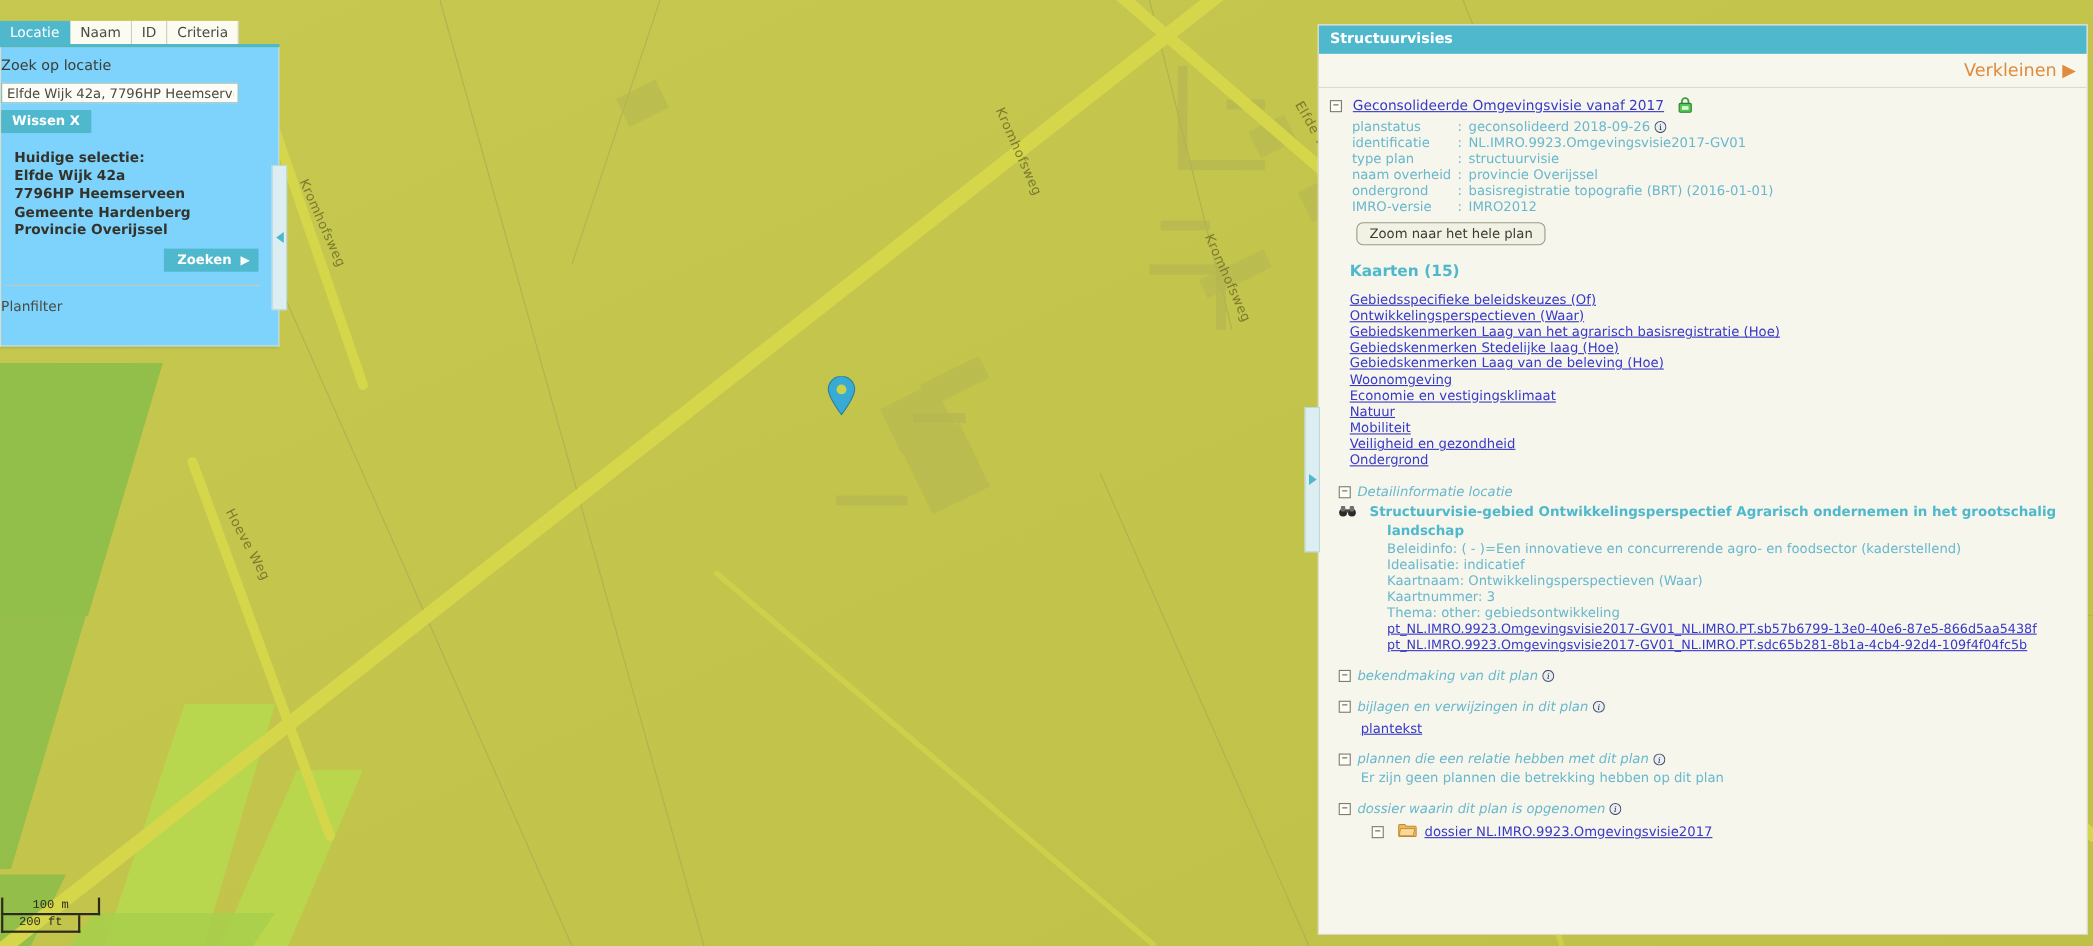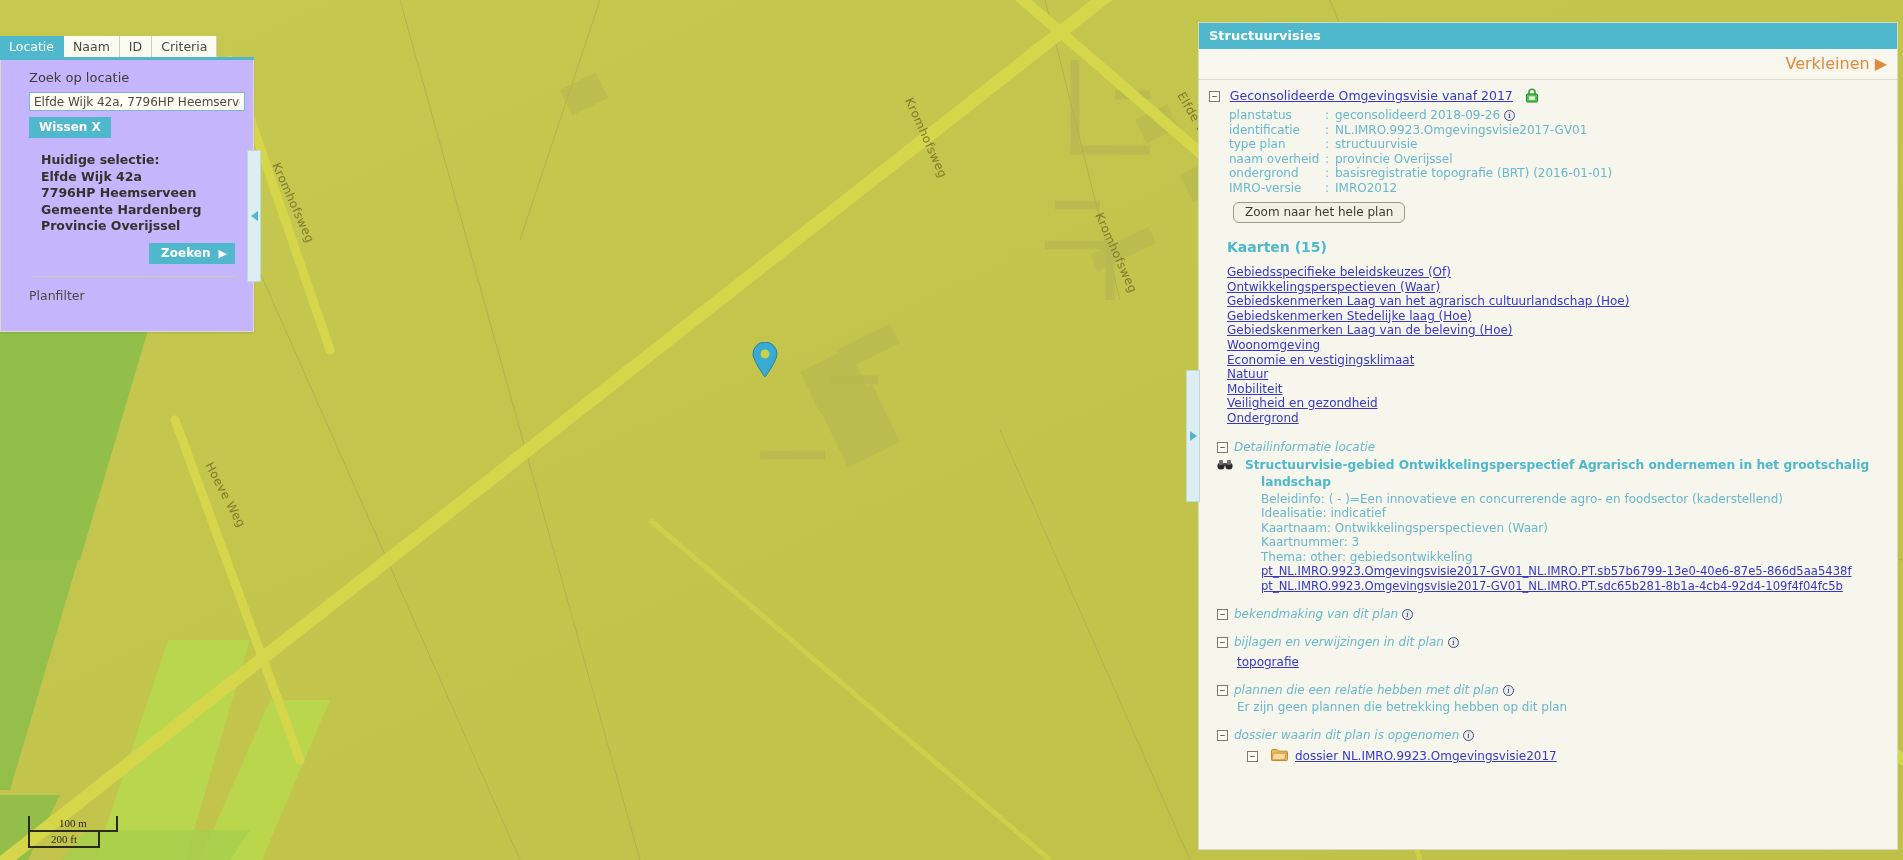--- a/index.html
+++ b/index.html
@@ -35,43 +35,43 @@
     left: 765px;
     top: 378px;
     width: 26px;
     height: 36px;
     transform: translate(-50%, -100%);
   }
 
   
   #scale-bar {
     position: absolute;
-    left: 28px;
+    left: 1px;
     bottom: 12px;
     width: 90px;
     font-size: 11px;
     color: #2b2b1d;
-    font-family: Liberation Serif, serif;
+    font-family: Liberation Mono, monospace;
     z-index: 40;
   }
   #scale-bar .sb-line {
     border-left: 2px solid #2b2b1d;
     border-right: 2px solid #2b2b1d;
     border-bottom: 2px solid #2b2b1d;
     text-align: center;
     line-height: 14px;
   }
   #scale-bar .sb-top { border-top: 0; }
   #scale-bar .sb-bot { width: 68px; border-top: 0; }
 
   
   #left-panel {
     position: absolute;
     left: 0;
-    top: 35px;
+    top: 18px;
     width: 254px;
     z-index: 30;
     font-size: 12.5px;
   }
   #left-tabs {
     display: flex;
     align-items: flex-end;
     height: 22px;
     background: transparent;
   }
@@ -89,24 +89,24 @@
   .tab.active {
     background: #4fb8cd;
     color: #ffffff;
     border-right: 1px solid #4fb8cd;
   }
   #tab-strip-underline {
     height: 3px;
     background: #4fb8cd;
   }
   #left-body {
-    background: #c4b5fd;
+    background: #7dd3fc;
     border: 1px solid #dcdcc9;
     border-top: none;
-    padding: 10px 12px 16px 28px;
+    padding: 10px 12px 16px 0;
     min-height: 272px;
     box-sizing: border-box;
     box-shadow: 0 1px 2px rgba(0,0,0,.12);
   }
   .field-label {
     color: #3d3d36;
     font-size: 13px;
     margin-bottom: 7px;
   }
   #search-input {
@@ -583,21 +583,21 @@
     </tbody>
       </table>
 
     <button class="btn-zoomplan">Zoom naar het hele plan</button>
 
     
     <h3 class="kaarten-title">Kaarten (15)</h3>
     <ul class="kaarten-list">
       <li><a>Gebiedsspecifieke beleidskeuzes (Of)</a></li>
       <li><a>Ontwikkelingsperspectieven (Waar)</a></li>
-      <li><a>Gebiedskenmerken Laag van het agrarisch cultuurlandschap (Hoe)</a></li>
+      <li><a>Gebiedskenmerken Laag van het agrarisch basisregistratie (Hoe)</a></li>
       <li><a>Gebiedskenmerken Stedelijke laag (Hoe)</a></li>
       <li><a>Gebiedskenmerken Laag van de beleving (Hoe)</a></li>
       <li><a>Woonomgeving</a></li>
       <li><a>Economie en vestigingsklimaat</a></li>
       <li><a>Natuur</a></li>
       <li><a>Mobiliteit</a></li>
       <li><a>Veiligheid en gezondheid</a></li>
       <li><a>Ondergrond</a></li>
     </ul>
 
@@ -638,21 +638,21 @@
     </div>
 
     
     <div class="section-head">
       <span class="tree-toggle">−</span><span>bijlagen en verwijzingen in dit plan</span><span class="info-i"><svg width="11" height="11" viewBox="0 0 11 11">
             <circle cx="5.5" cy="5.5" r="5" fill="#e9eef5" stroke="#46506b" stroke-width="1"></circle>
             <text x="5.5" y="8.3" font-size="7.5" text-anchor="middle" fill="#222" font-family="DejaVu Serif, serif">i</text>
           </svg></span>
     </div>
     <div class="section-sublink">
-      <a>topografie</a>
+      <a>plantekst</a>
     </div>
 
     
     <div class="section-head">
       <span class="tree-toggle">−</span><span>plannen die een relatie hebben met dit plan</span><span class="info-i"><svg width="11" height="11" viewBox="0 0 11 11">
             <circle cx="5.5" cy="5.5" r="5" fill="#e9eef5" stroke="#46506b" stroke-width="1"></circle>
             <text x="5.5" y="8.3" font-size="7.5" text-anchor="middle" fill="#222" font-family="DejaVu Serif, serif">i</text>
           </svg></span>
     </div>
     <div class="section-text">Er zijn geen plannen die betrekking hebben op dit plan</div>

